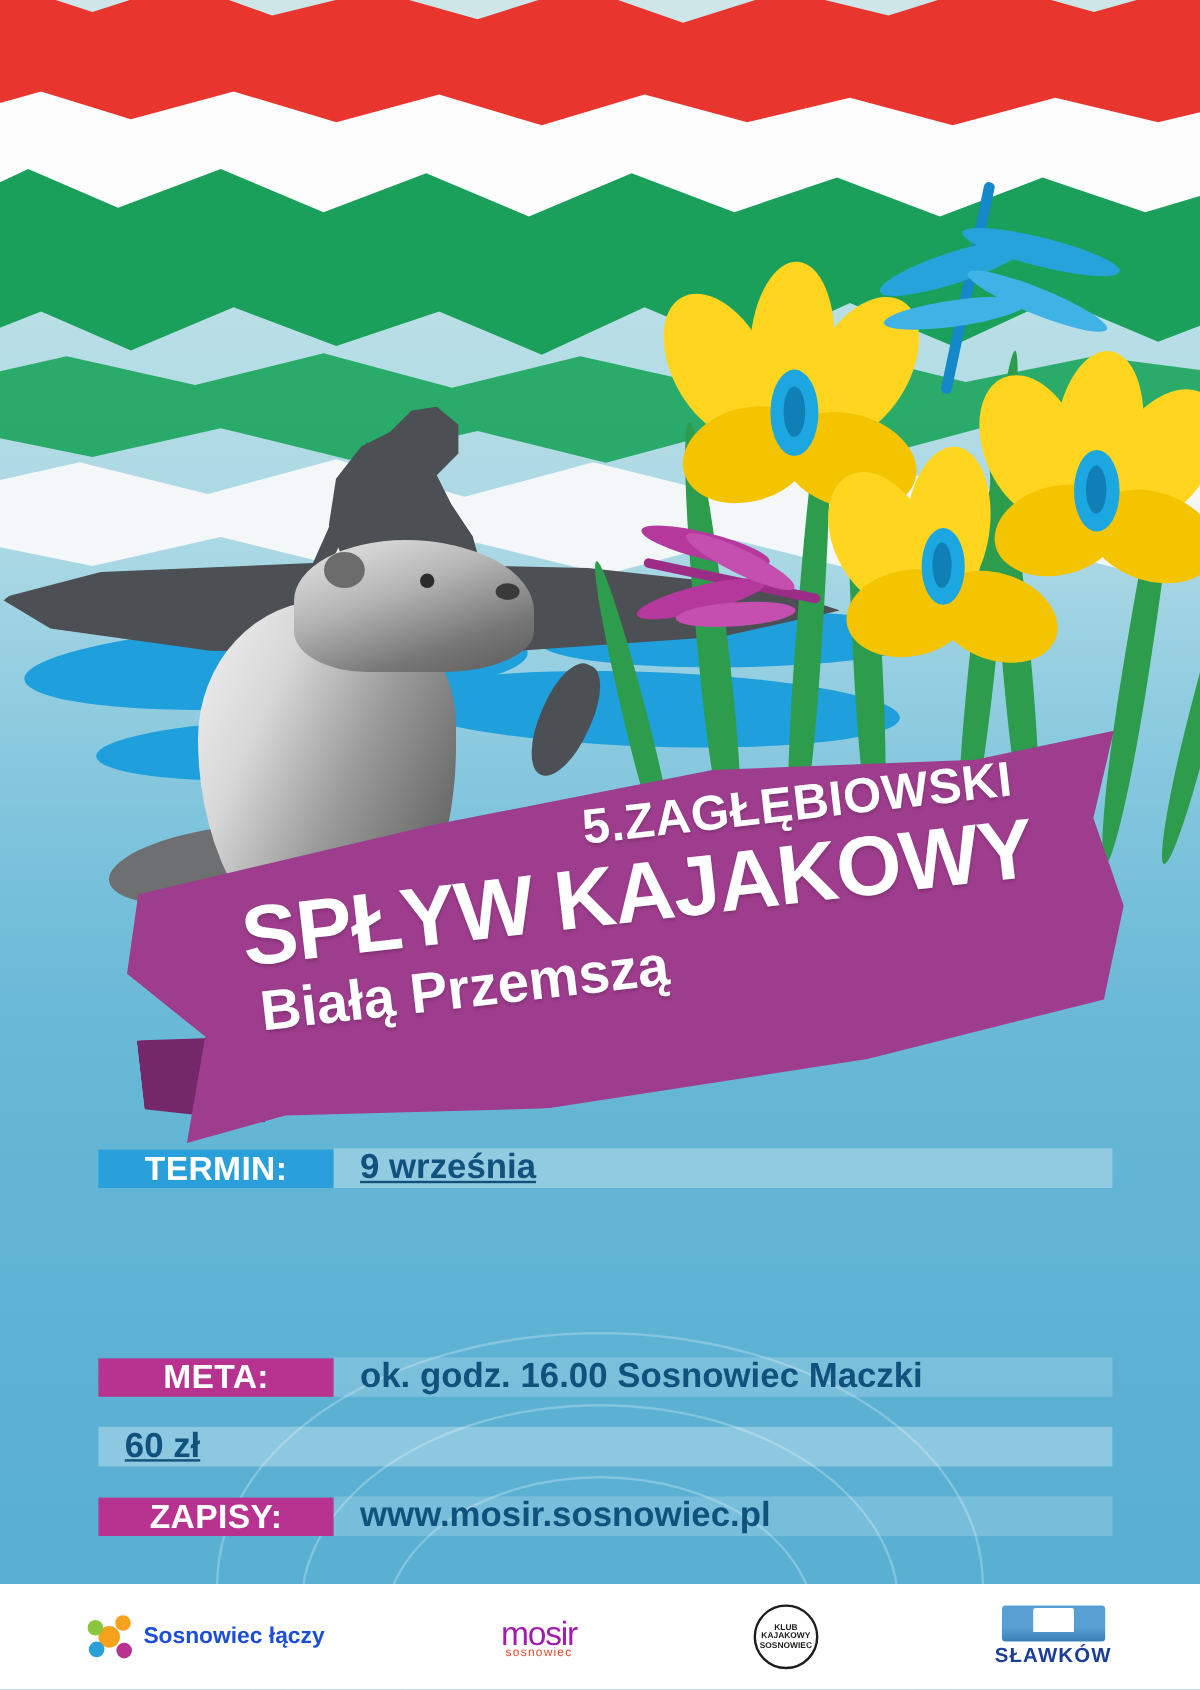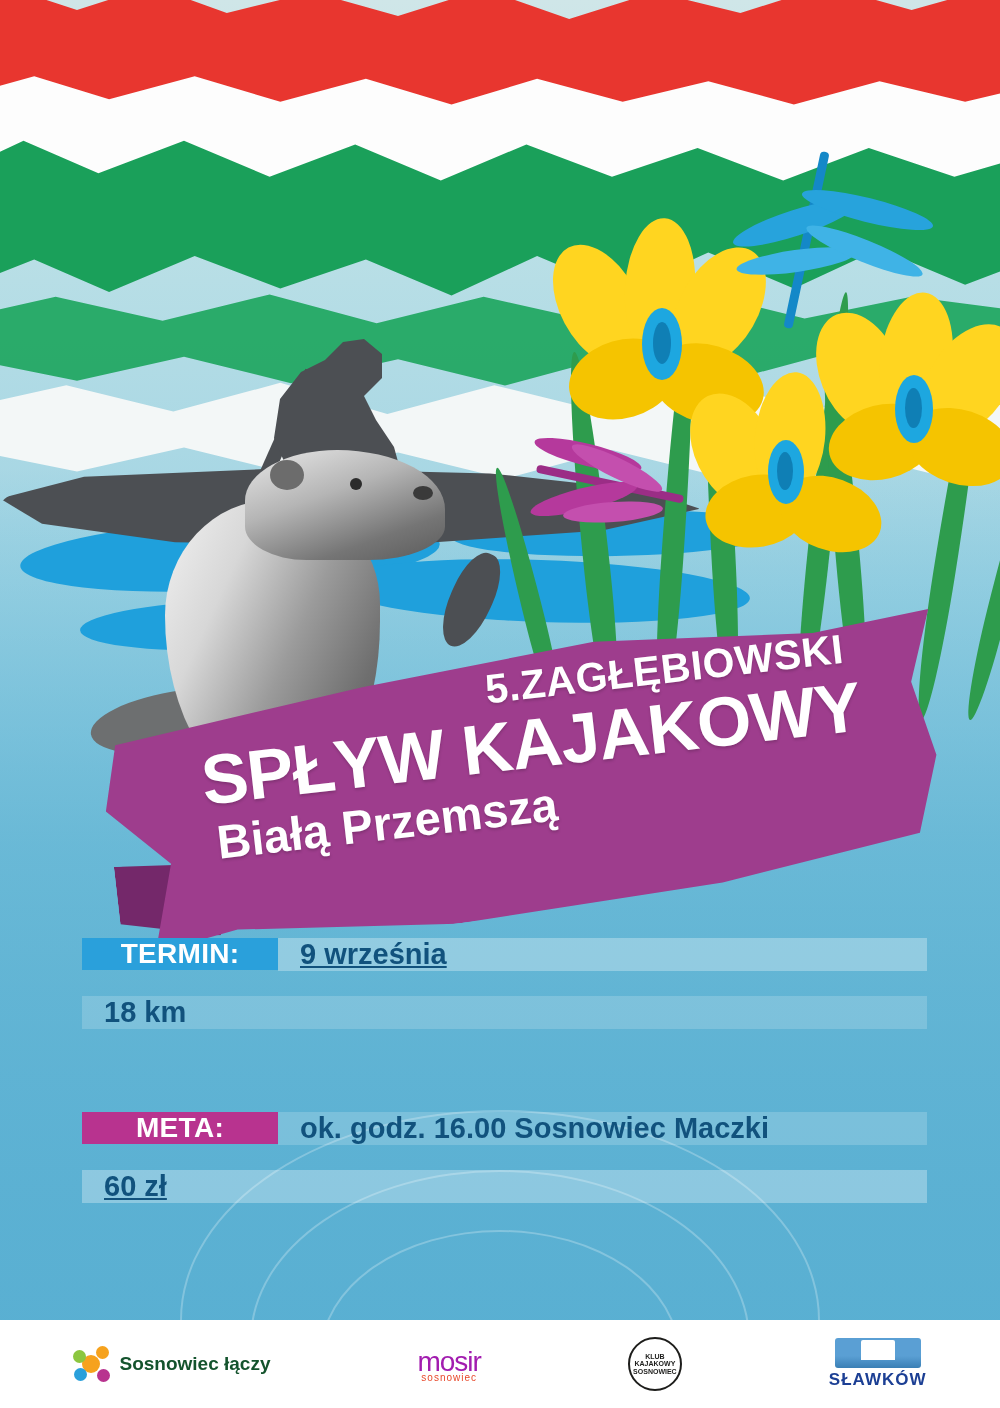--- a/index.html
+++ b/index.html
@@ -211,21 +211,21 @@
   .title-3 {
     font-size: 47px; font-weight: bold; line-height: 1;
     text-align: left; padding-left: 82px; margin-top: 4px;
   }
 
   
   .info {
     position: absolute; left: 82px; top: 938px; width: 845px;
   }
   .info-row {
-    display: flex; align-items: flex-start; margin-bottom: 6px; height: 52px;
+    display: flex; align-items: flex-end; margin-bottom: 6px; height: 52px;
   }
   .info-label {
     width: 196px; display: flex; align-items: center; justify-content: center;
     color: #ffffff; font-weight: bold; font-size: 28px; letter-spacing: .3px;
   }
   .info-value {
     flex: 1; display: flex; align-items: center; padding-left: 22px;
     color: #11527d; font-weight: bold; font-size: 29px;
   }
   .lbl-blue { background: #2aa0db; }
@@ -233,21 +233,21 @@
   .val-light { background: rgba(255,255,255,.30); text-decoration: underline; }
   .val-lighter { background: rgba(255,255,255,.18); }
 
   
   .footer {
     position: absolute; left: 0; bottom: 0; width: 1000px; height: 88px;
     background: #ffffff;
     display: flex; align-items: center; justify-content: space-around;
   }
   .logo { display: flex; align-items: center; gap: 10px; }
-  .logo-text { font-size: 19px; font-weight: bold; color: #14532d; }
+  .logo-text { font-size: 19px; font-weight: bold; color: #1d4ed8; }
   .sun-mark { width: 36px; height: 36px; position: relative; }
   .sun-core { position: absolute; left: 9px; top: 9px; width: 18px; height: 18px; background: #f6a21d; border-radius: 50%; }
   .sun-p { position: absolute; width: 13px; height: 13px; border-radius: 50%; }
   .mosir-text { font-size: 28px; font-weight: normal; color: #a21caf; letter-spacing: -1px; }
   .mosir-sub { font-size: 10px; color: #e8482a; letter-spacing: 1px; margin-top: -6px; text-align: center;}
   .club-mark {
     width: 54px; height: 54px; border: 2px solid #1d1d1b; border-radius: 50%;
     display: flex; align-items: center; justify-content: center;
     font-size: 7px; font-weight: bold; color: #1d1d1b; text-align: center; line-height: 1.05;
     position: relative; overflow: hidden;
@@ -365,30 +365,33 @@
     <div class="title-2">SPŁYW KAJAKOWY</div>
     <div class="title-3">Białą Przemszą</div>
   </div>
 
   <div class="info">
     <div class="info-row">
       <div class="info-label lbl-blue">TERMIN:</div>
       <div class="info-value val-light">9 września</div>
     </div>
     <div class="info-row">
-      <div class="info-value val-lighter">18 km</div>
     </div>
     <div class="info-row">
     </div>
     <div class="info-row">
       <div class="info-label lbl-pink">META:</div>
       <div class="info-value val-lighter">ok. godz. 16.00 Sosnowiec Maczki</div>
     </div>
     <div class="info-row">
       <div class="info-value val-light">60 zł</div>
+    </div>
+    <div class="info-row">
+      <div class="info-label lbl-pink">ZAPISY:</div>
+      <div class="info-value val-lighter">www.mosir.sosnowiec.pl</div>
     </div>
   </div>
 
   <div class="footer">
 
     <div class="logo">
       <div class="sun-mark">
         <div class="sun-core"></div>
         <div class="sun-p" style="left:0px;top:4px;background:#8cc63f;"></div>
         <div class="sun-p" style="left:23px;top:0px;background:#f6a21d;"></div>

